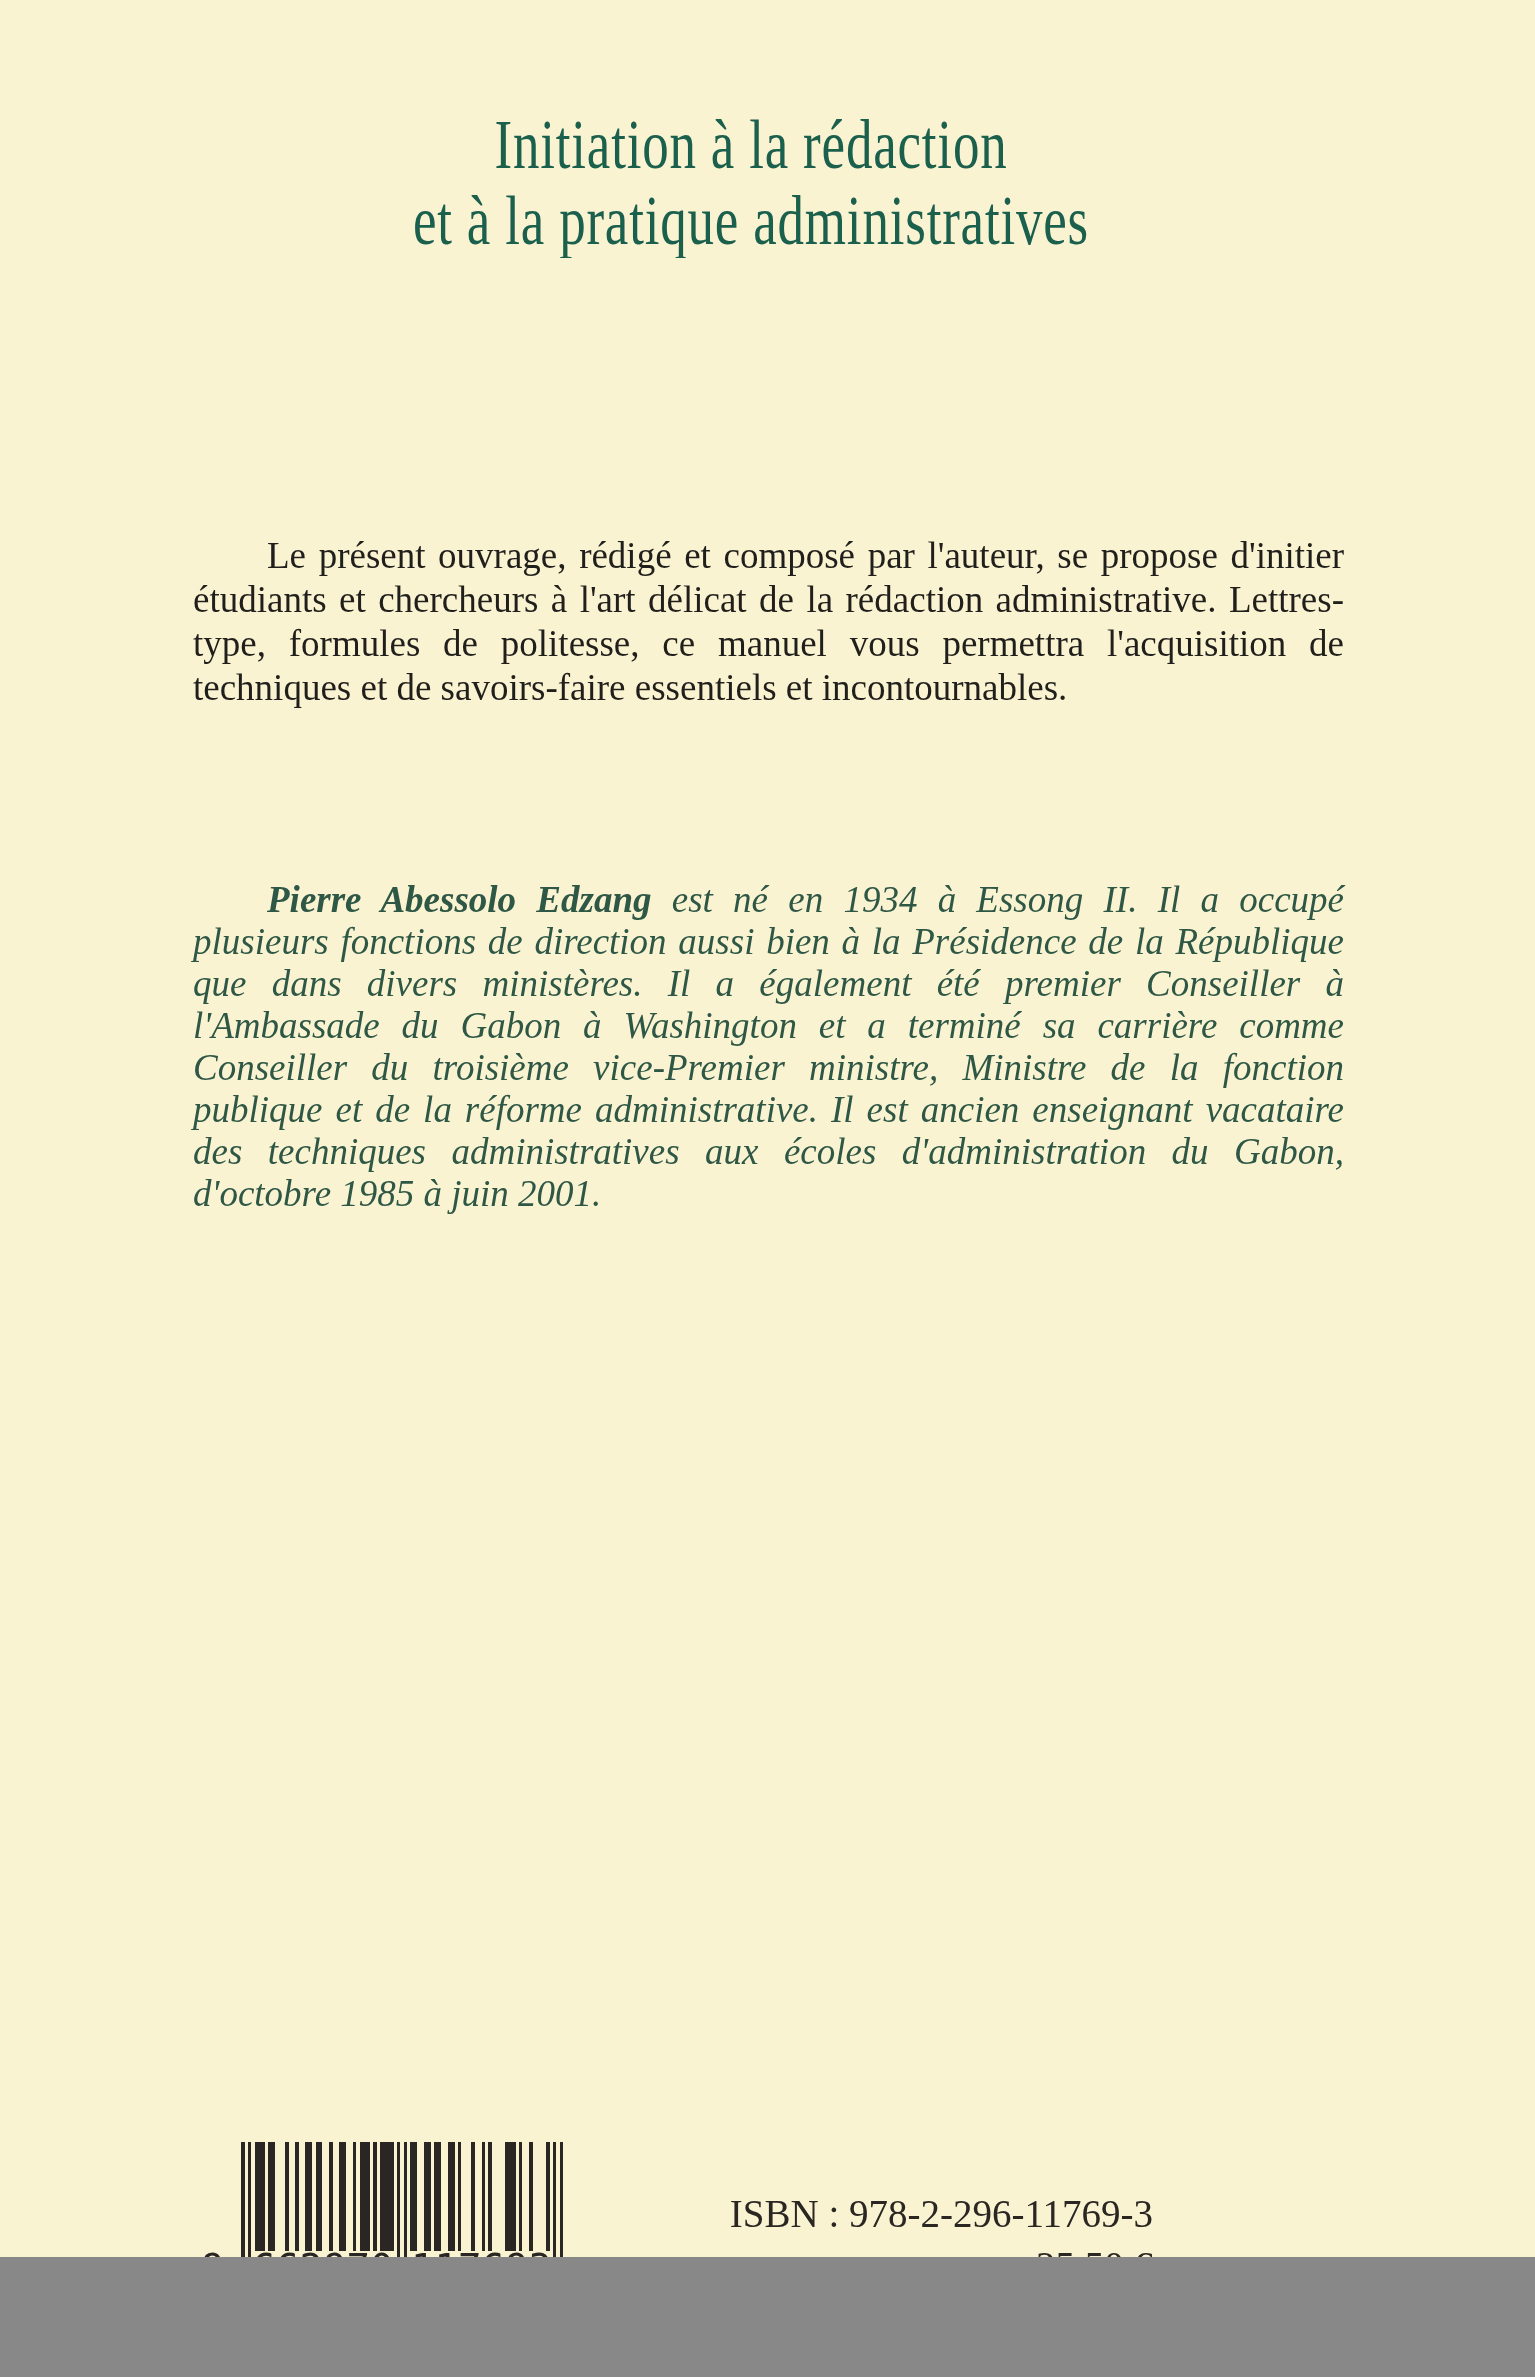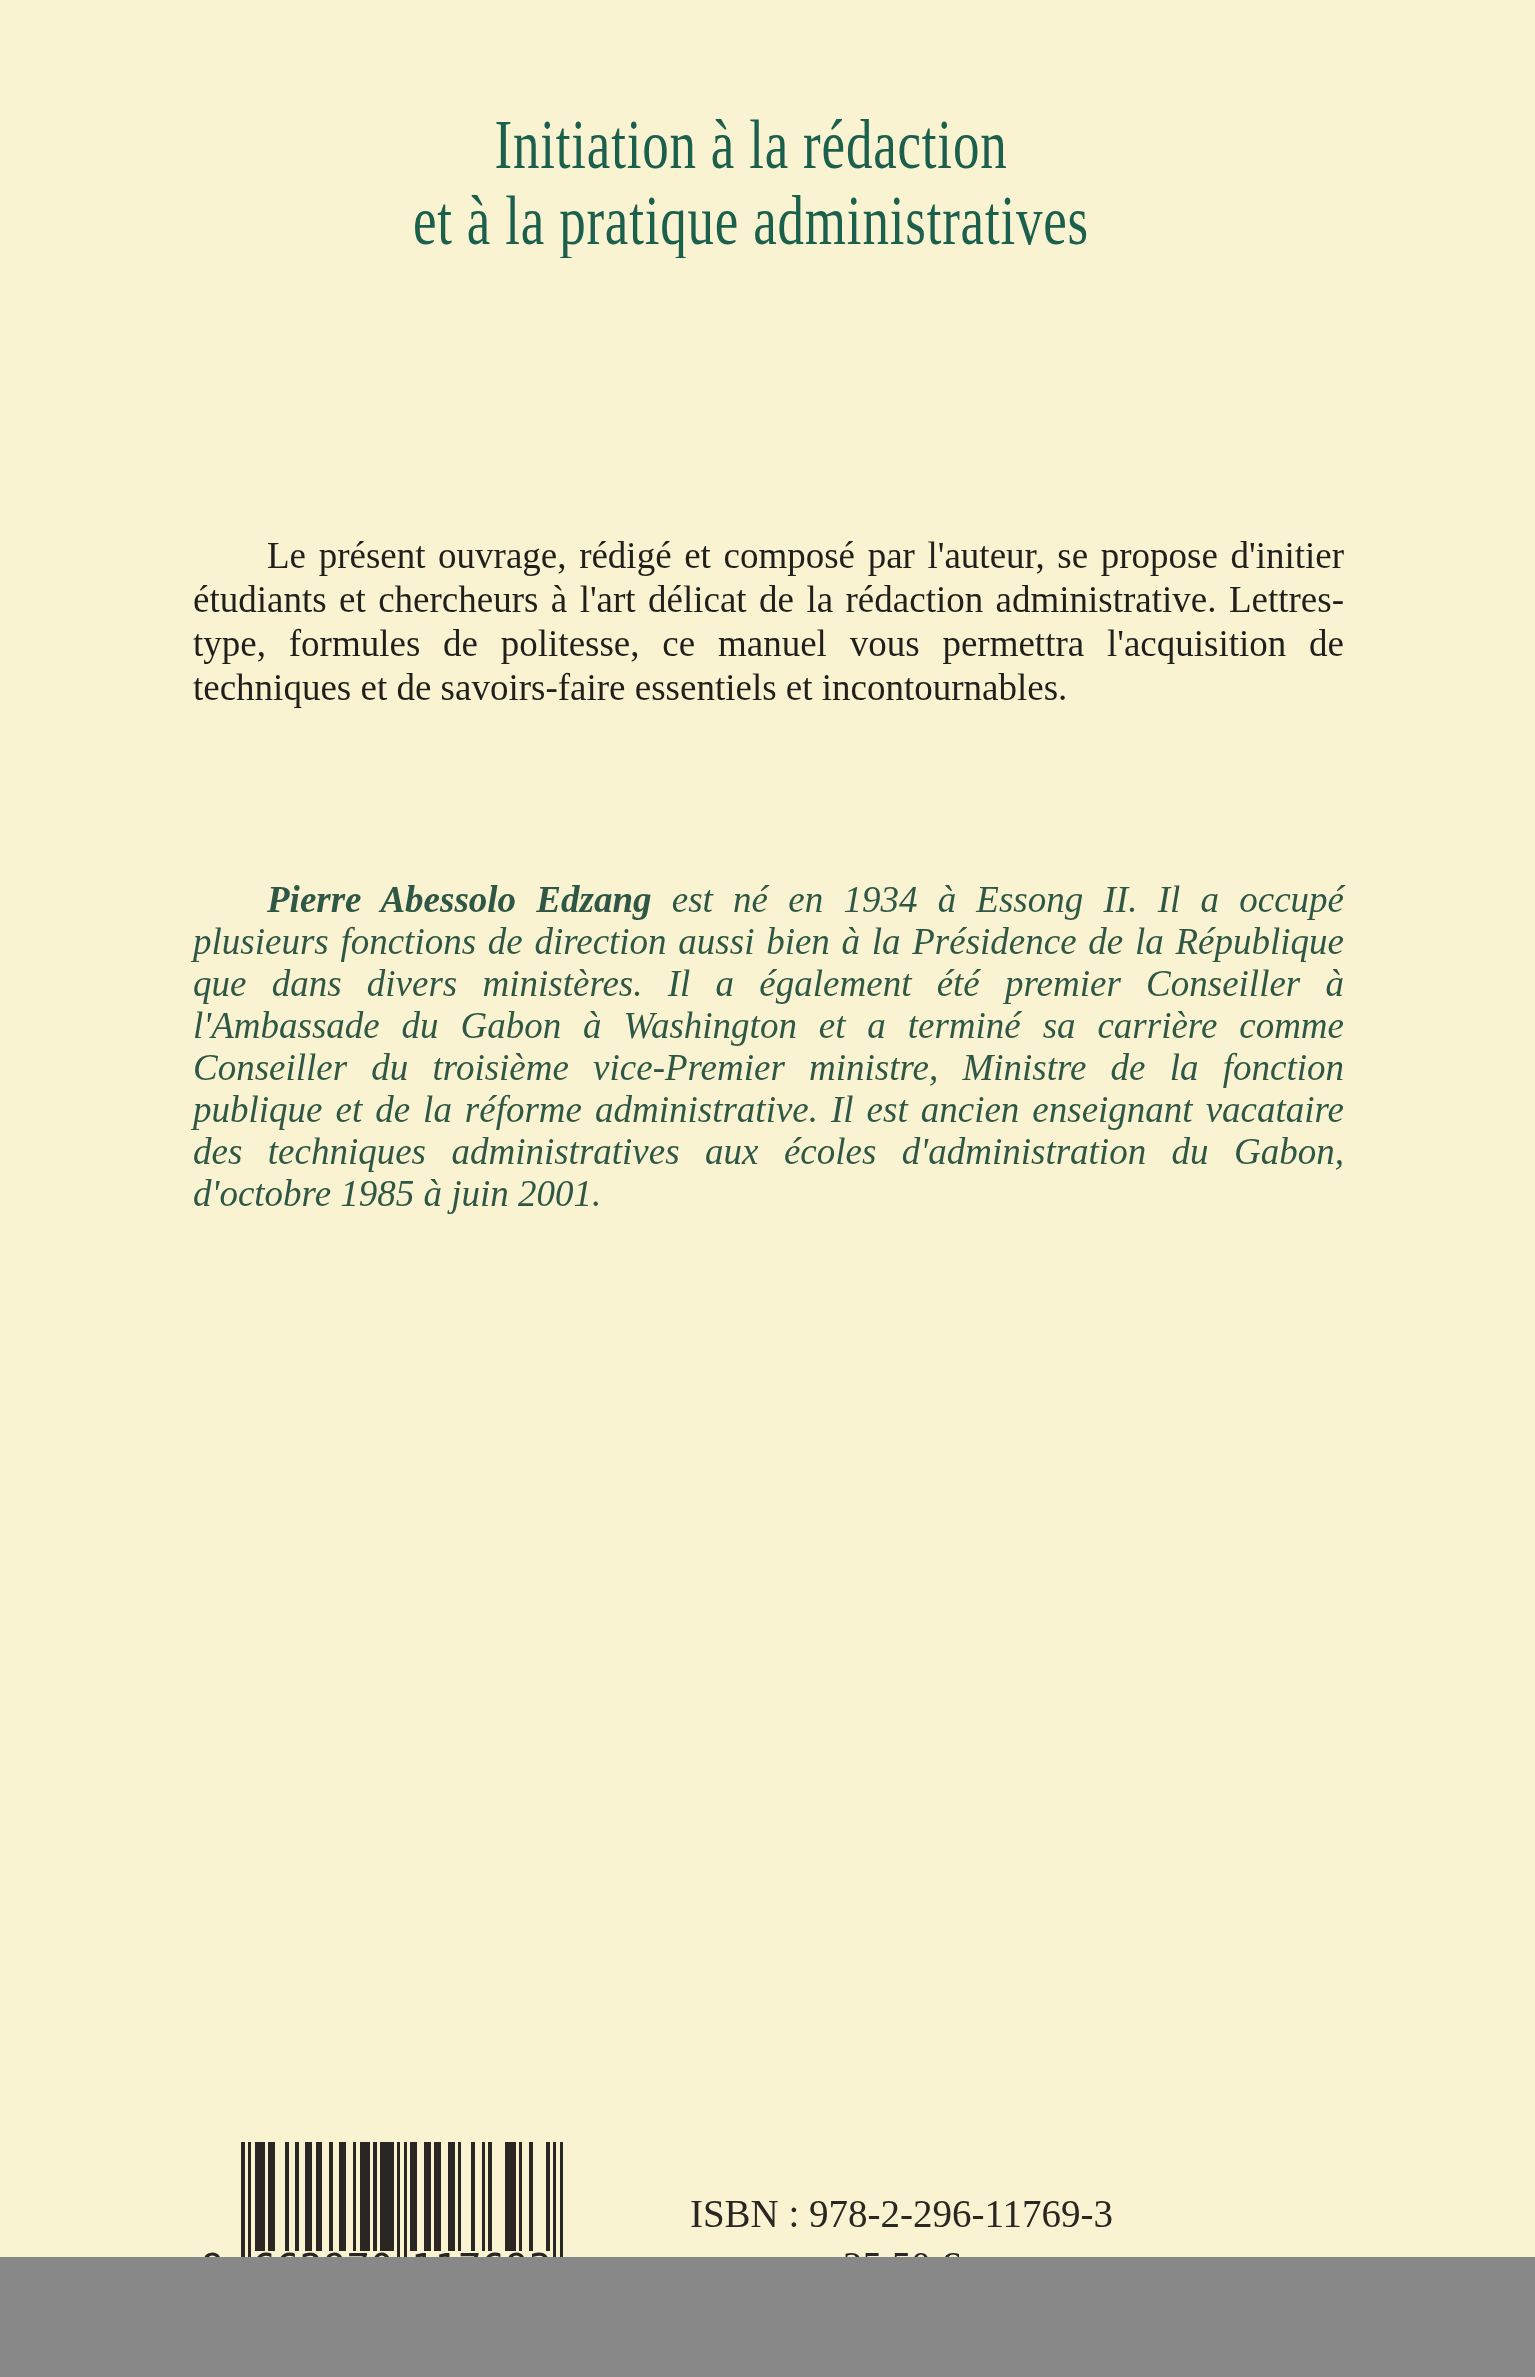--- a/index.html
+++ b/index.html
@@ -91,21 +91,21 @@
   }
   .bc-first { left: 0px; }
   .bc-g1 { left: 50px;  width: 144px; text-align: center; }
   .bc-g2 { left: 210px; width: 144px; text-align: left; }
 
   
   .isbn, .price {
     position: absolute;
     left: 650px;
     width: 503px;
-    text-align: center;
+    text-align: right;
     color: var(--footer-color, #2a2723);
     font-size: 39px;
     line-height: 42px;
   }
   .isbn  { top: 2193px; }
   .price { top: 2245px; }
 </style>
 </head>
 <body>
 

